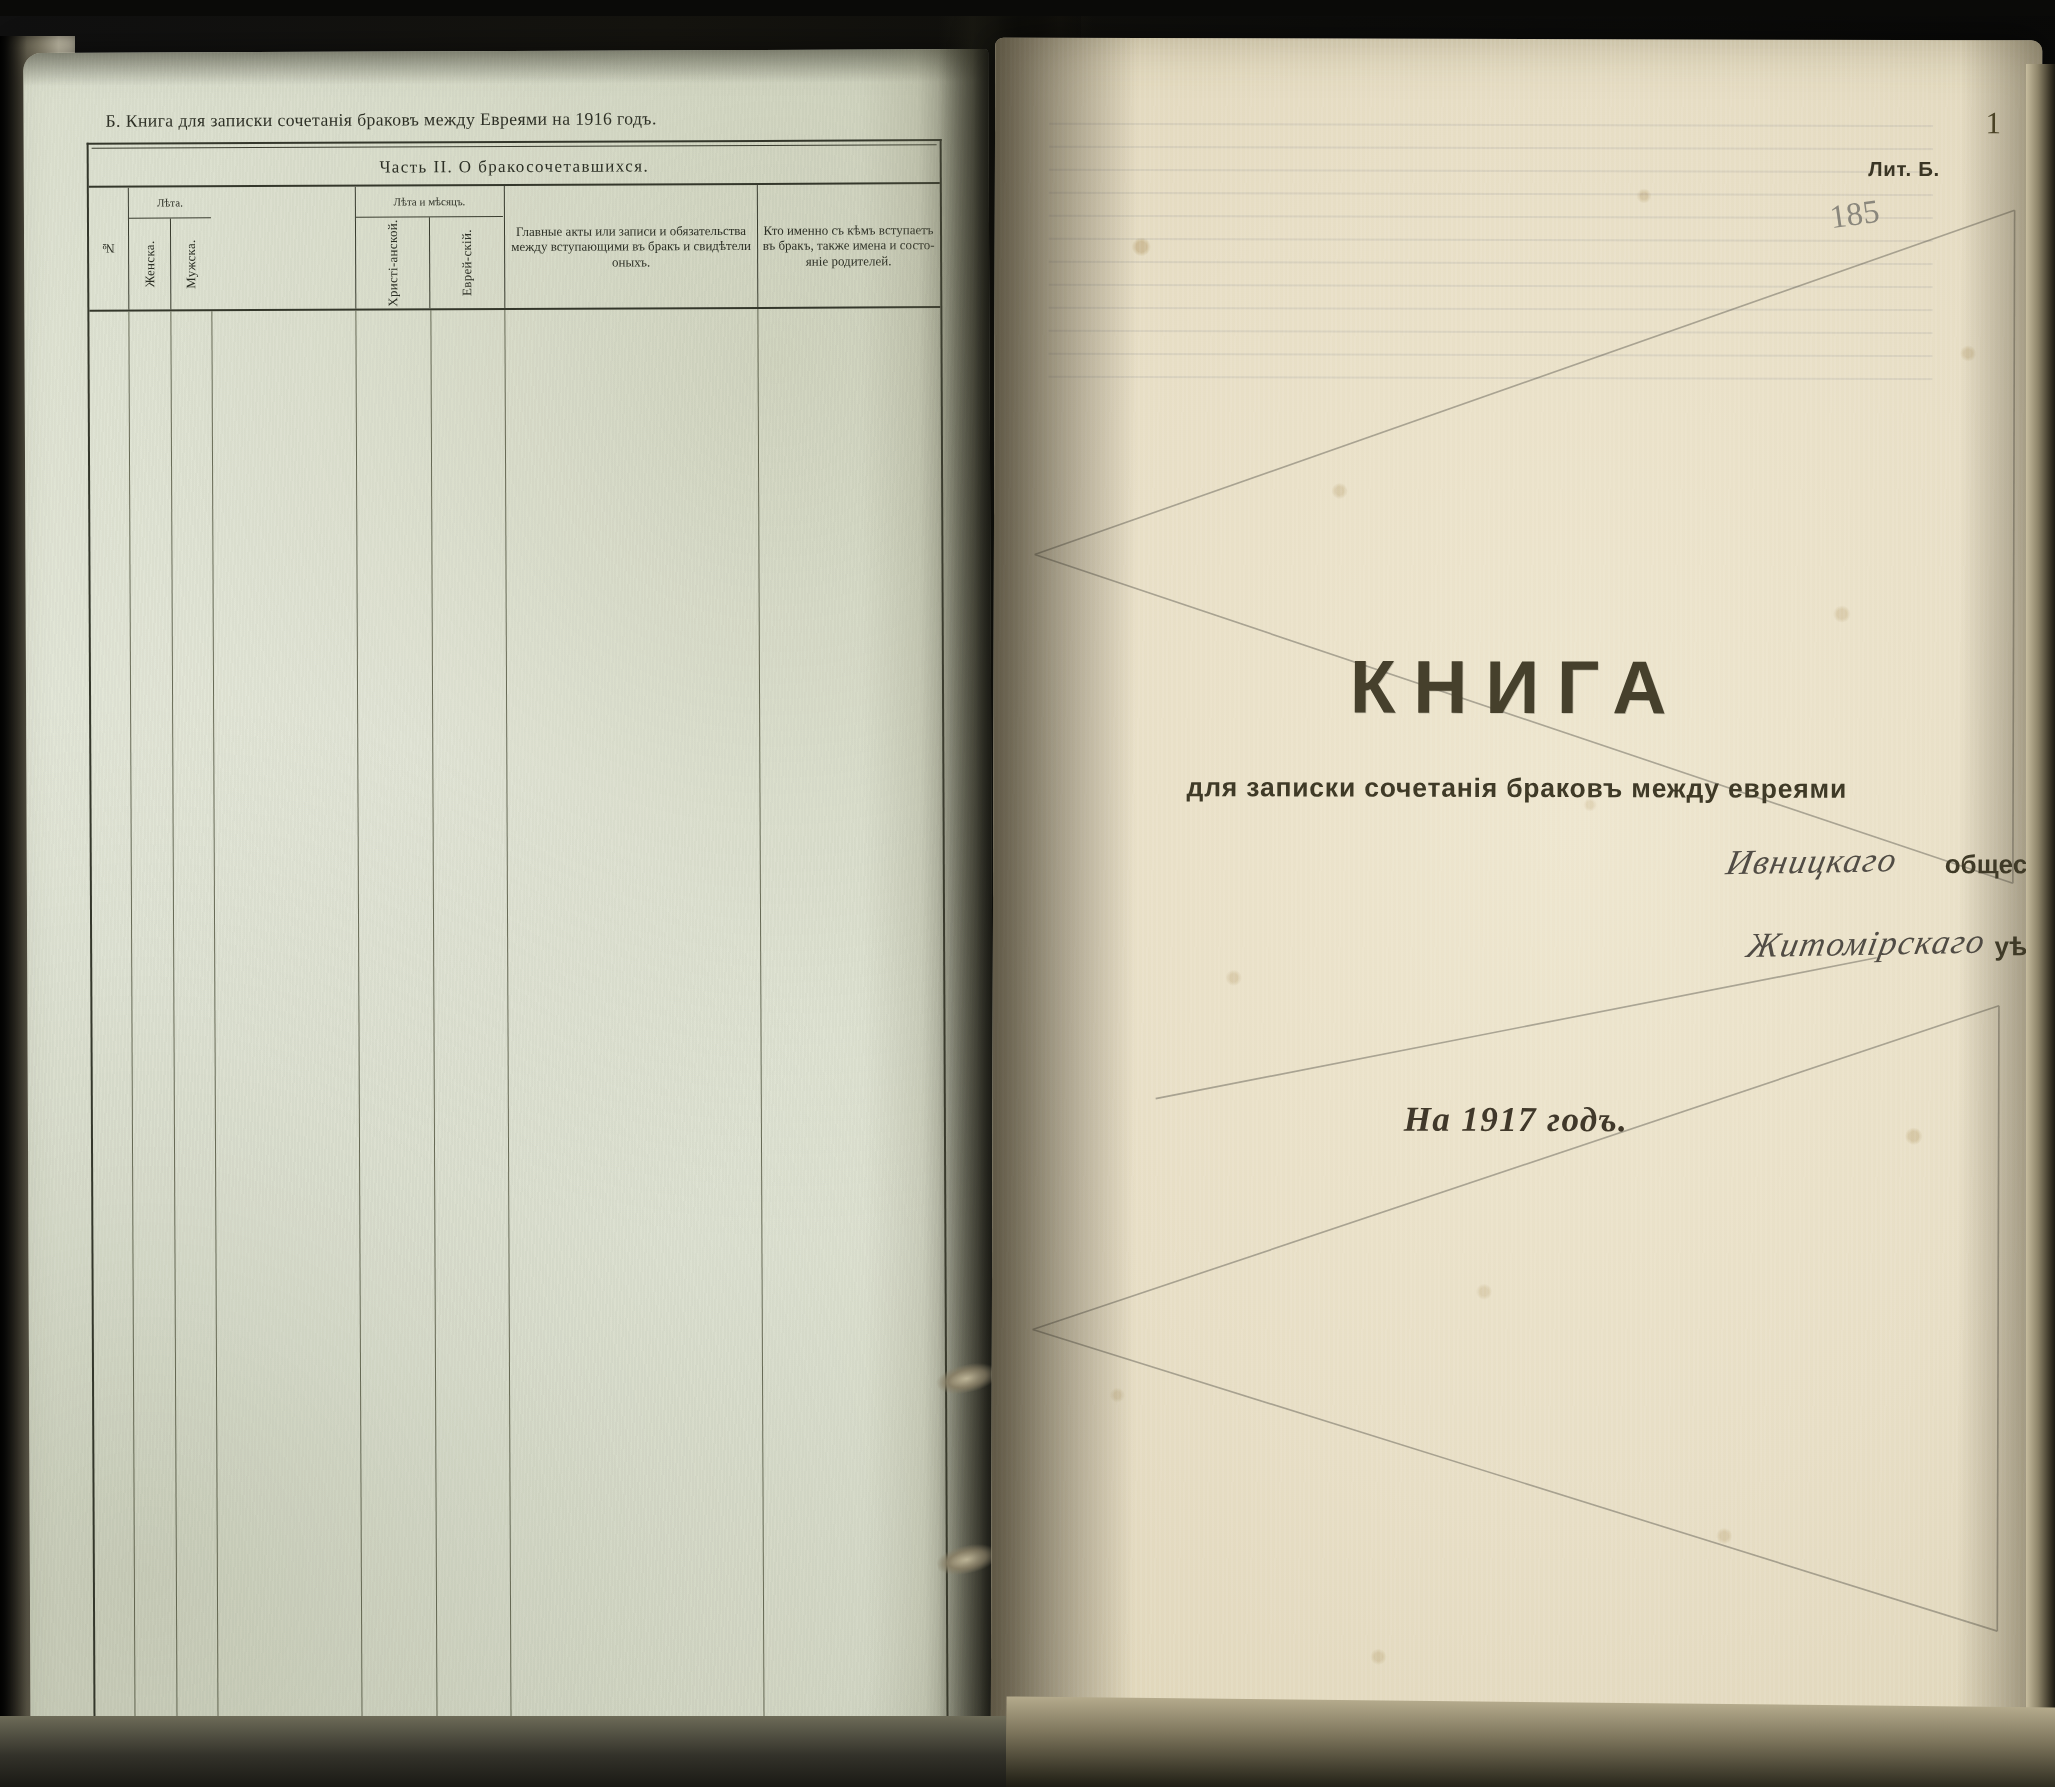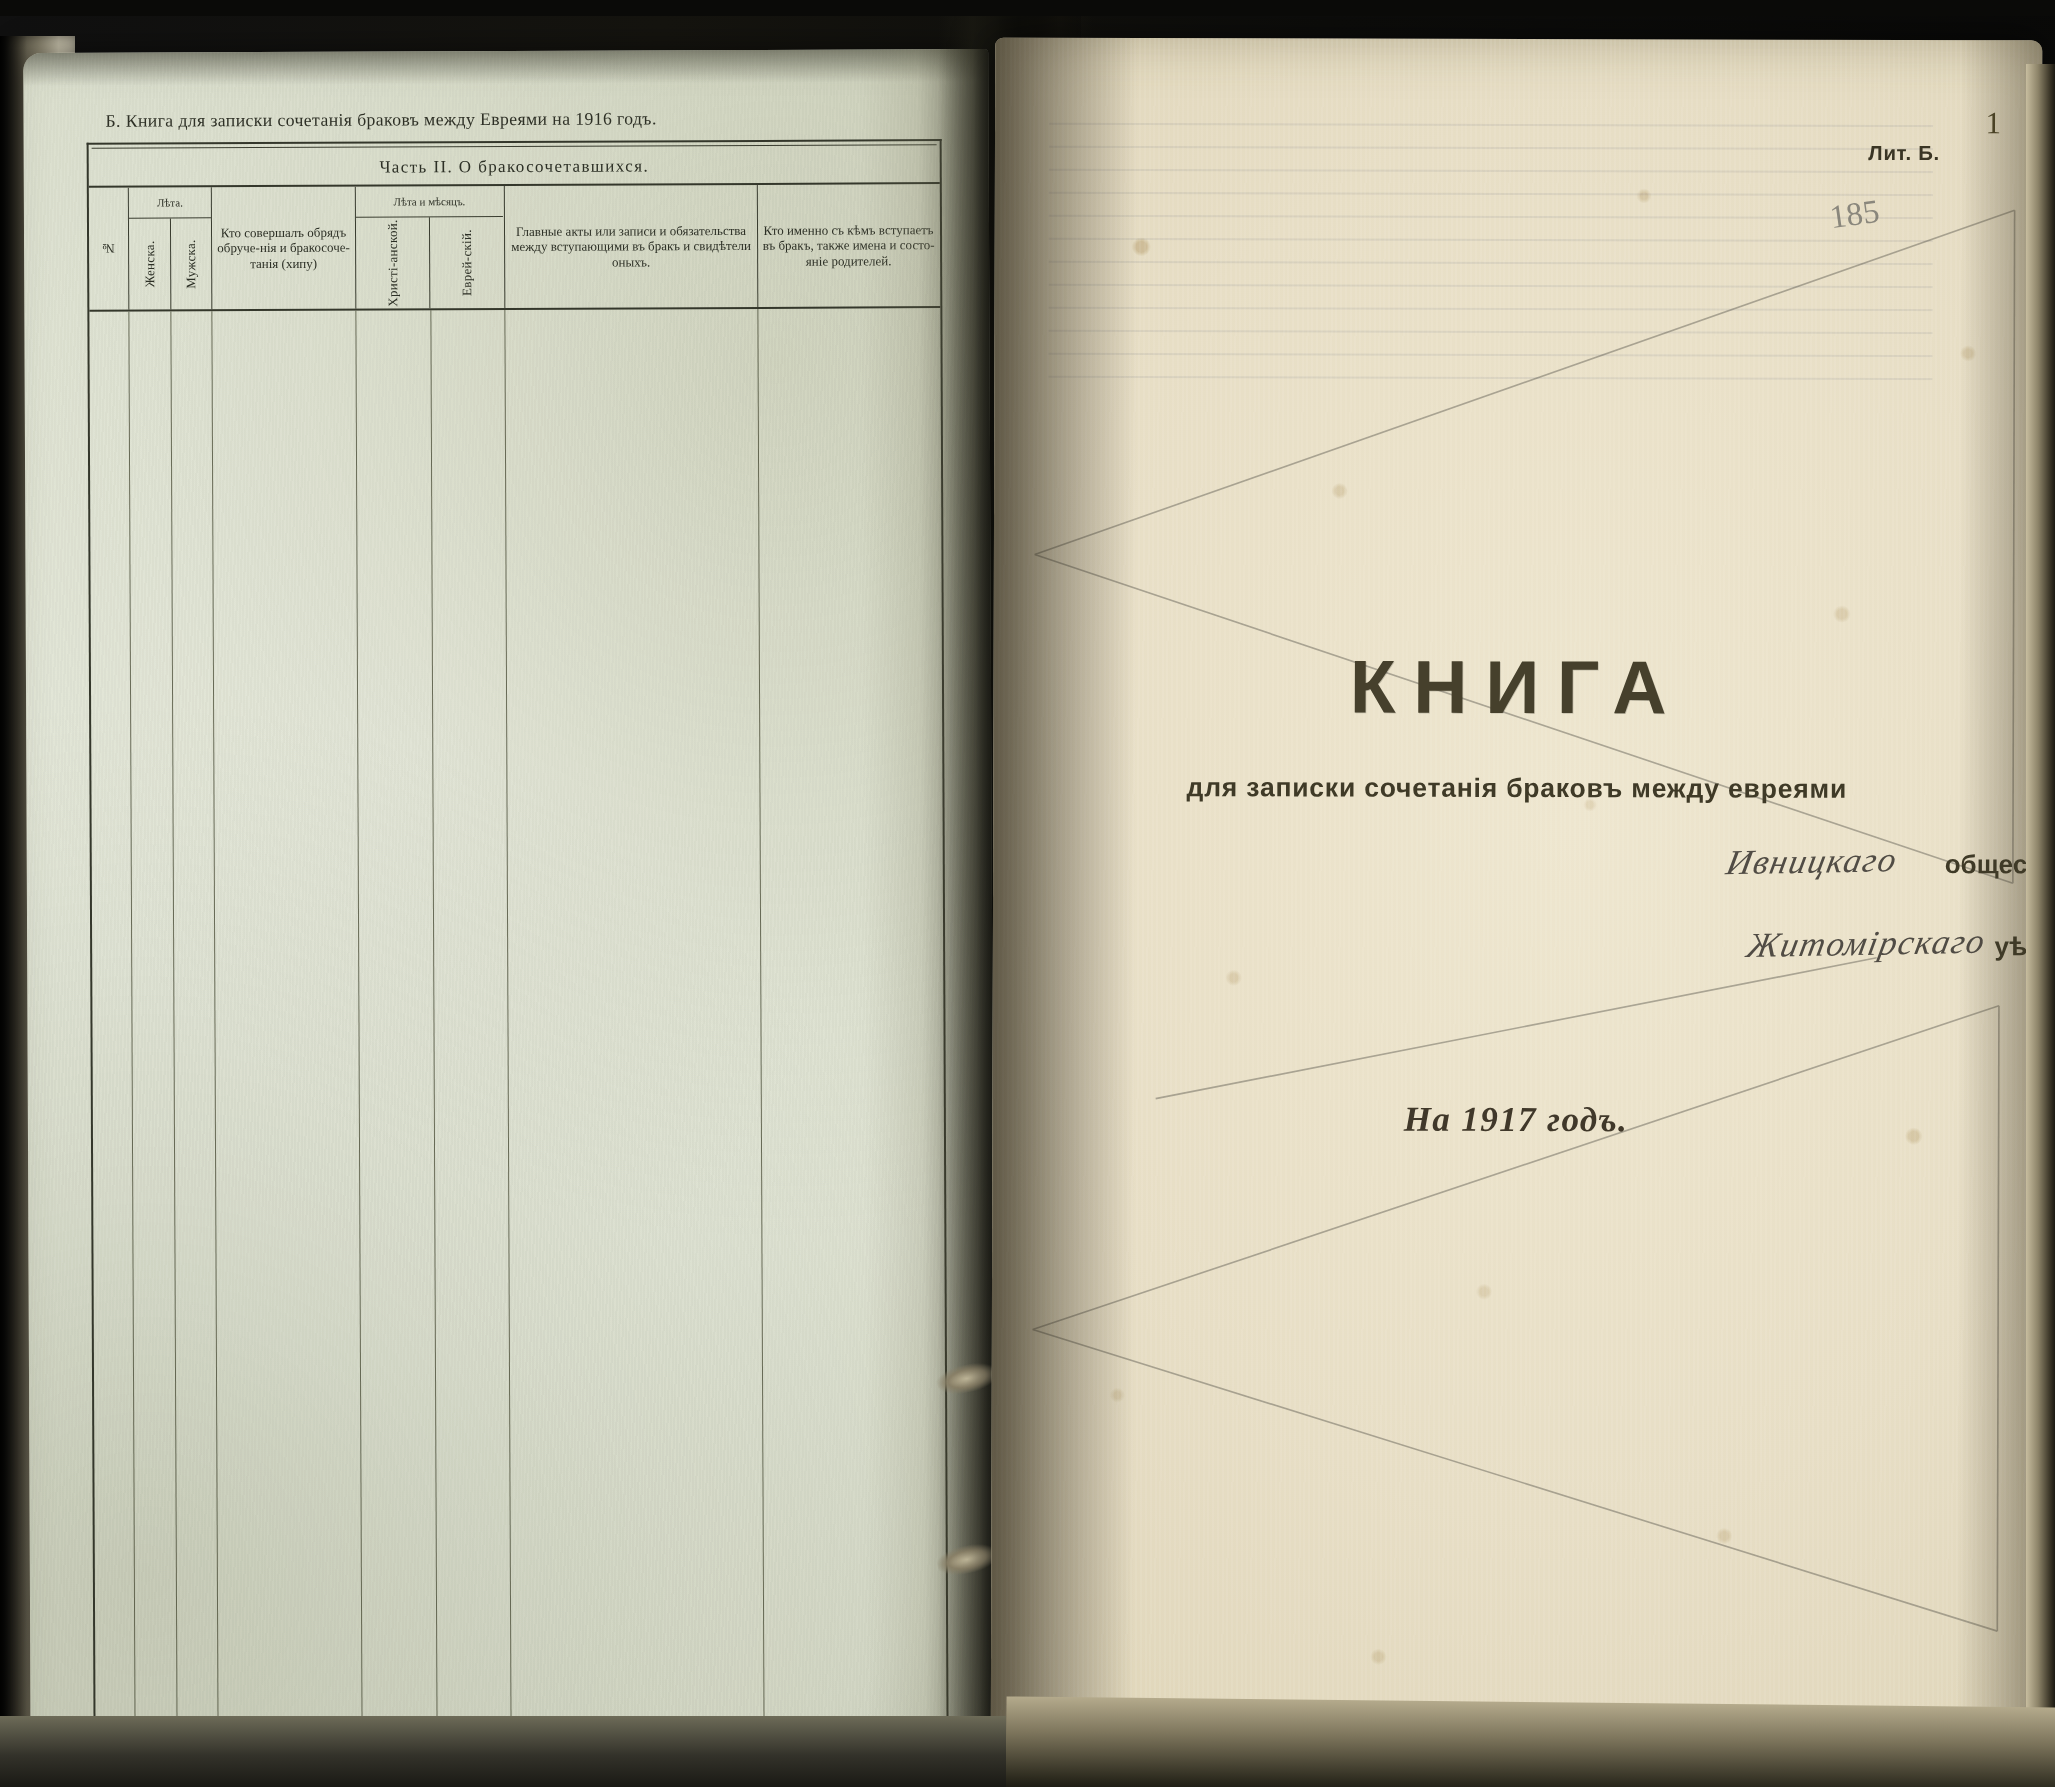--- a/index.html
+++ b/index.html
@@ -305,21 +305,21 @@
     position: absolute;
     inset: 0;
     pointer-events: none;
     opacity: 0.55;
   }
 
   
   .lit-mark {
     position: absolute;
     right: 102px;
-    top: 102px;
+    top: 118px;
     font-size: 20.4px;
     font-weight: bold;
     letter-spacing: 0.7px;
     color: #3a3524;
     font-family: "Liberation Sans", sans-serif;
   }
   .folio-number {
     position: absolute;
     right: 41px;
     top: 65px;
@@ -460,23 +460,20 @@
           <div class="group-body">
             <div class="group-col">
               <span class="vert">Женска.</span>
             </div>
             <div class="group-col">
               <span class="vert">Мужска.</span>
             </div>
           </div>
         </div>
 
-        <div class="hcell" style="left:122px; width:144px;">
-          <span>Кто совершалъ обрядъ обручe-нія и бракосоче-танія (хипу)</span>
-        </div>
 
         <div class="hcell" style="left:266px; width:148px;">
           <div class="group-label">Лѣта и мѣсяцъ.</div>
           <div class="sub-split"></div>
           <div class="group-body">
             <div class="group-col">
               <span class="vert">Христі-анской.</span>
             </div>
             <div class="group-col">
               <span class="vert">Еврей-скій.</span>

